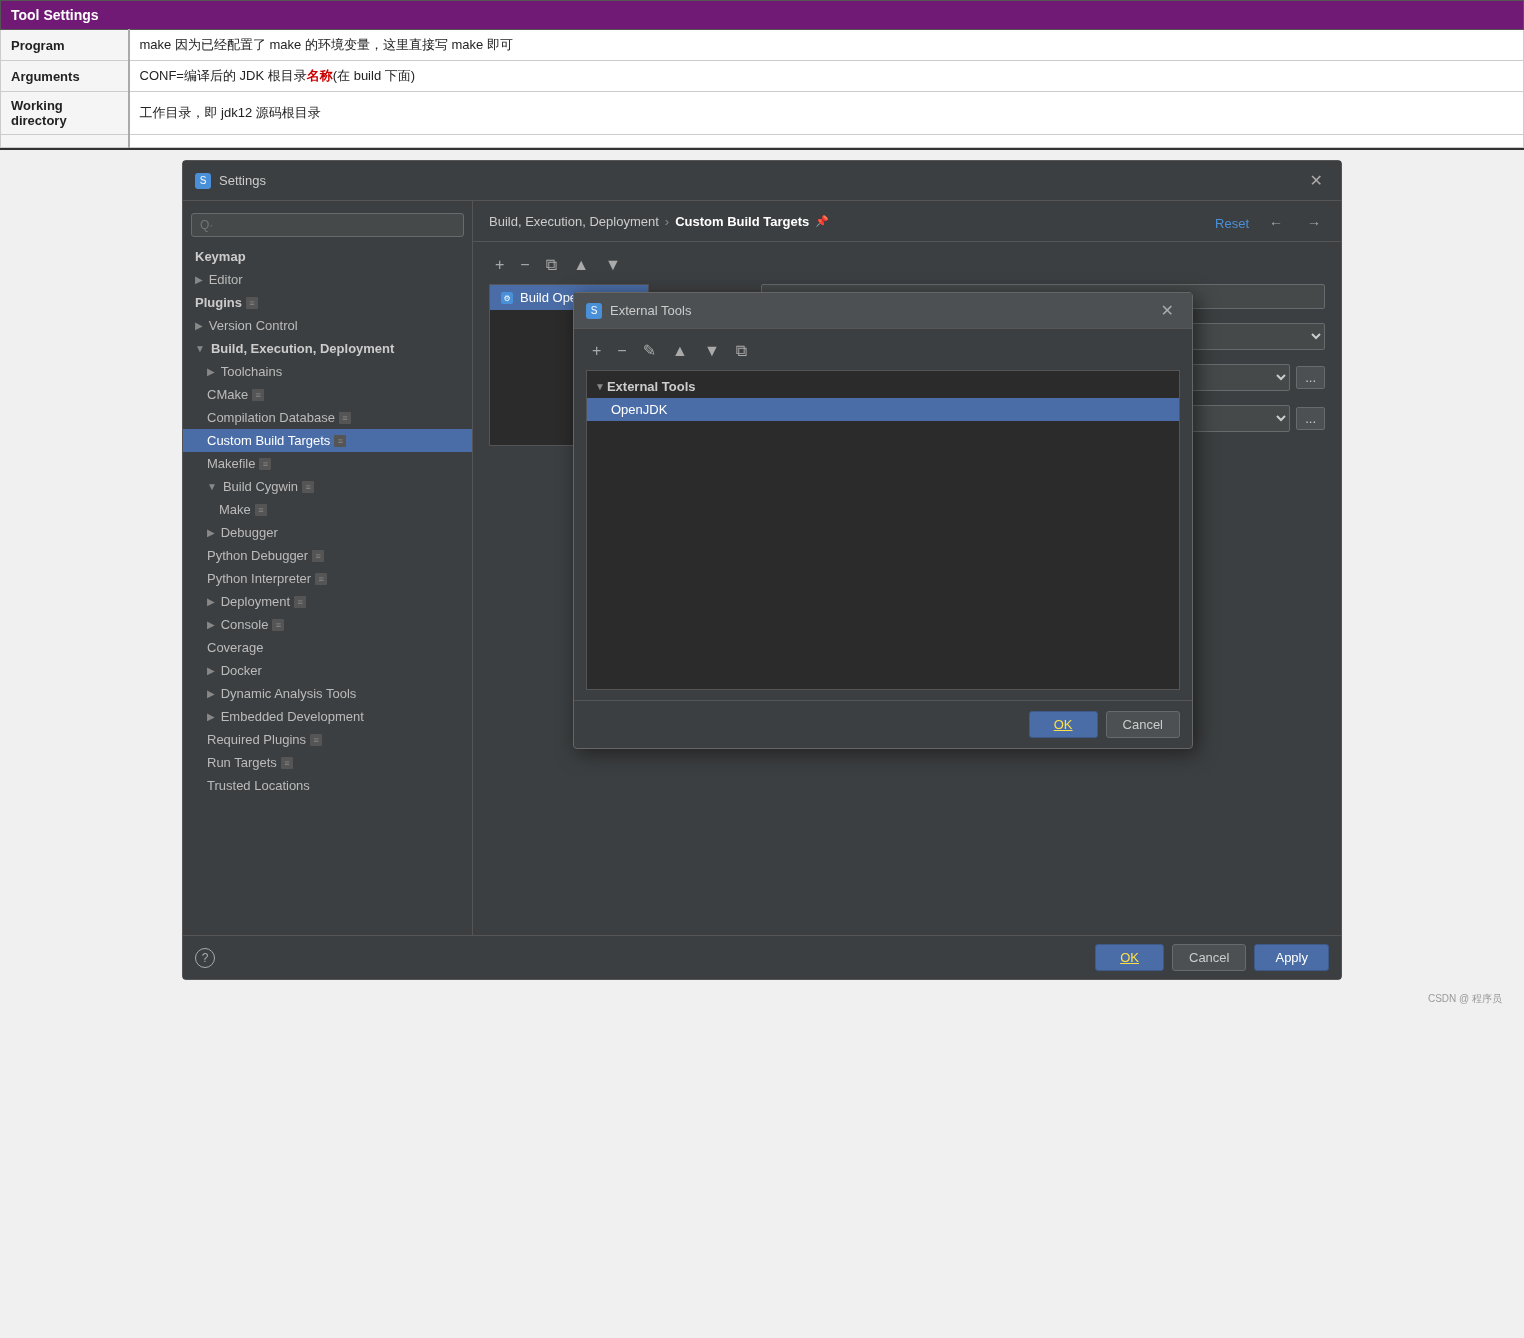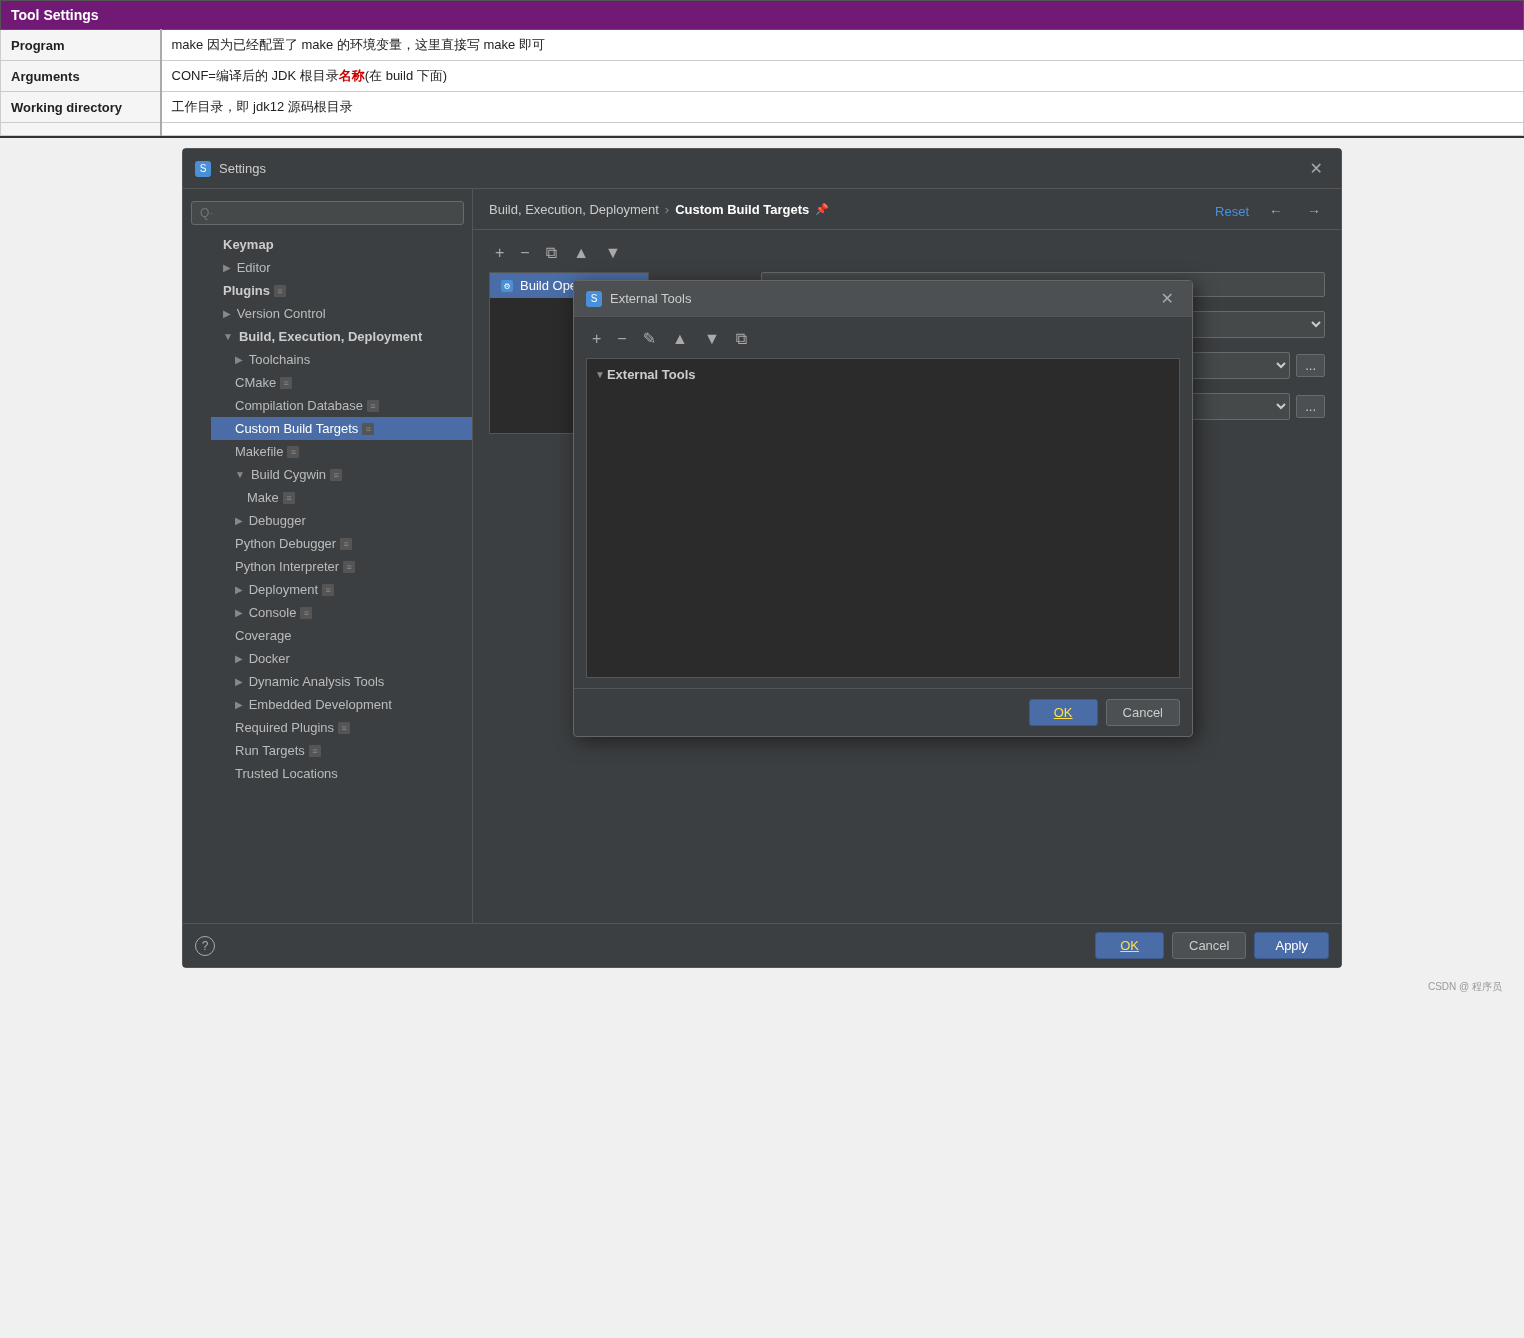--- a/index.html
+++ b/index.html
@@ -25,21 +25,21 @@
     }
     .top-table td {
       padding: 6px 10px;
       border: 1px solid #ccc;
       font-size: 13px;
       color: #222;
     }
     .top-table td:first-child {
       background: #f5f5f5;
       font-weight: bold;
-      width: 160px;
+      width: 128px;
       border-right: 2px solid #aaa;
     }
     .red-text { color: #cc0000; font-weight: bold; }
 
     
     .settings-dialog {
       background: #3c3f41;
       border: 1px solid #555;
       border-radius: 4px;
       margin: 10px auto;
@@ -110,21 +110,20 @@
       outline: none;
     }
     .sidebar-item {
       padding: 4px 12px;
       color: #bbb;
       cursor: pointer;
       display: flex;
       align-items: center;
       gap: 4px;
       font-size: 13px;
-      margin-left: 28px;
     }
     .sidebar-item.active { background: #4a6da7; color: #fff; }
     .sidebar-item.bold { font-weight: bold; color: #ccc; }
     .sidebar-item.indent1 { padding-left: 24px; }
     .sidebar-item.indent2 { padding-left: 36px; }
     .sidebar-expand { font-size: 10px; margin-right: 2px; color: #888; }
     .sidebar-icon-small {
       width: 12px; height: 12px;
       background: #555;
       display: inline-block;
@@ -643,20 +642,23 @@
               <button class="toolbar-btn">✎</button>
               <button class="toolbar-btn">▲</button>
               <button class="toolbar-btn">▼</button>
               <button class="toolbar-btn">⧉</button>
             </div>
             <div class="ext-tree">
               <div class="ext-group">
                 <span class="sidebar-expand">▼</span>
                 <span class="ext-group-label">External Tools</span>
               </div>
+              <div class="ext-item selected">
+                <span>OpenJDK</span>
+              </div>
             </div>
           </div>
           <div class="ext-footer">
             <button class="btn-ok">OK</button>
             <button class="btn-cancel">Cancel</button>
           </div>
         </div>
 
       </div>
     </div>

